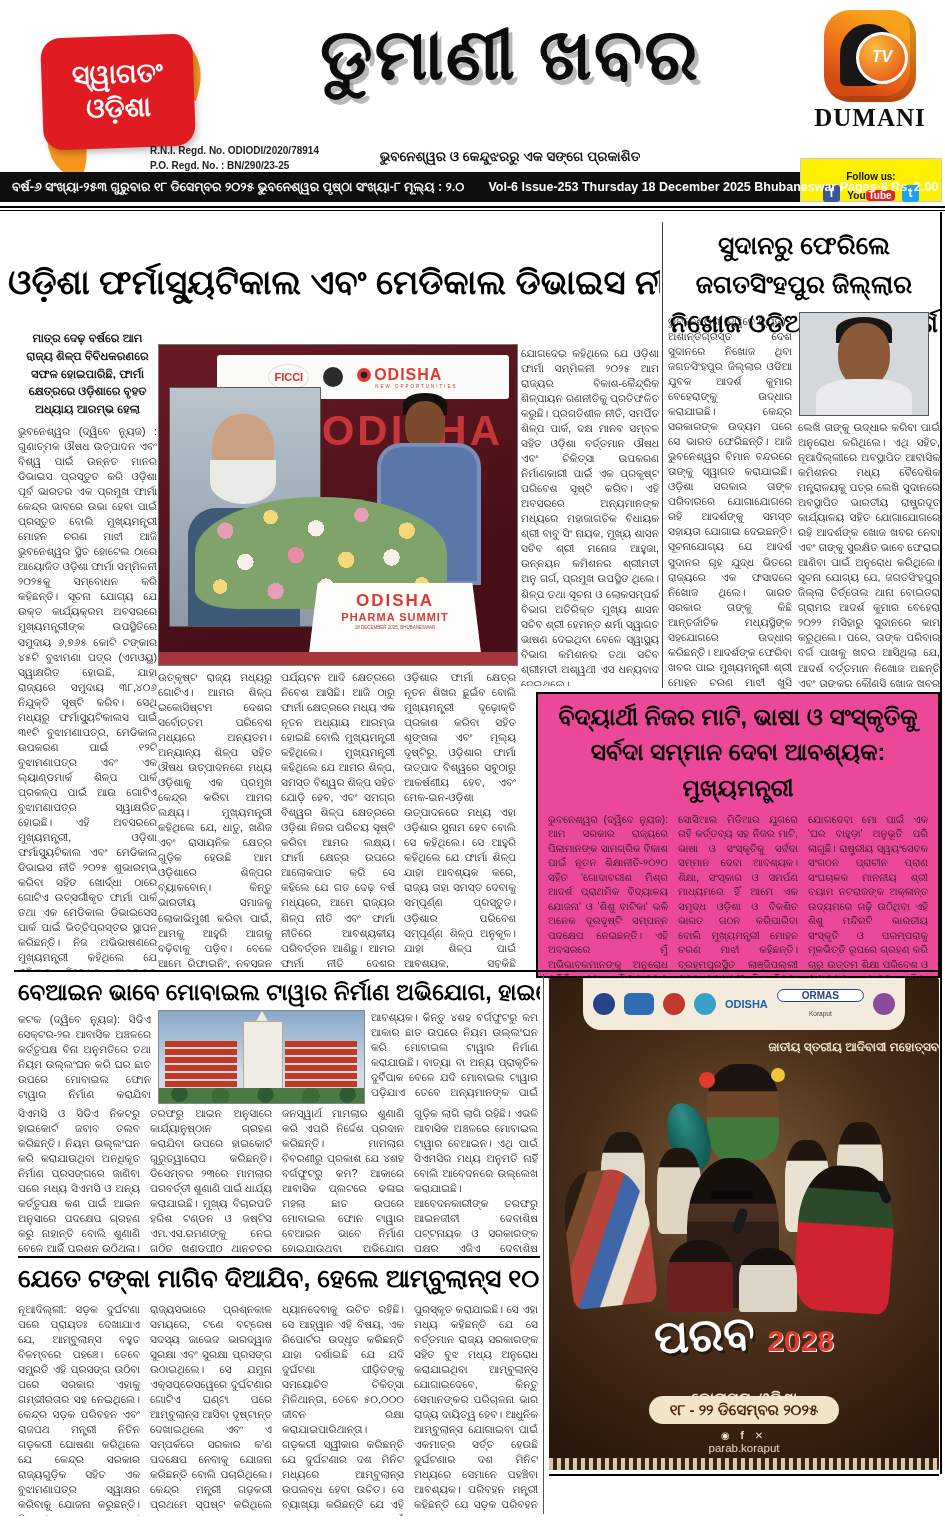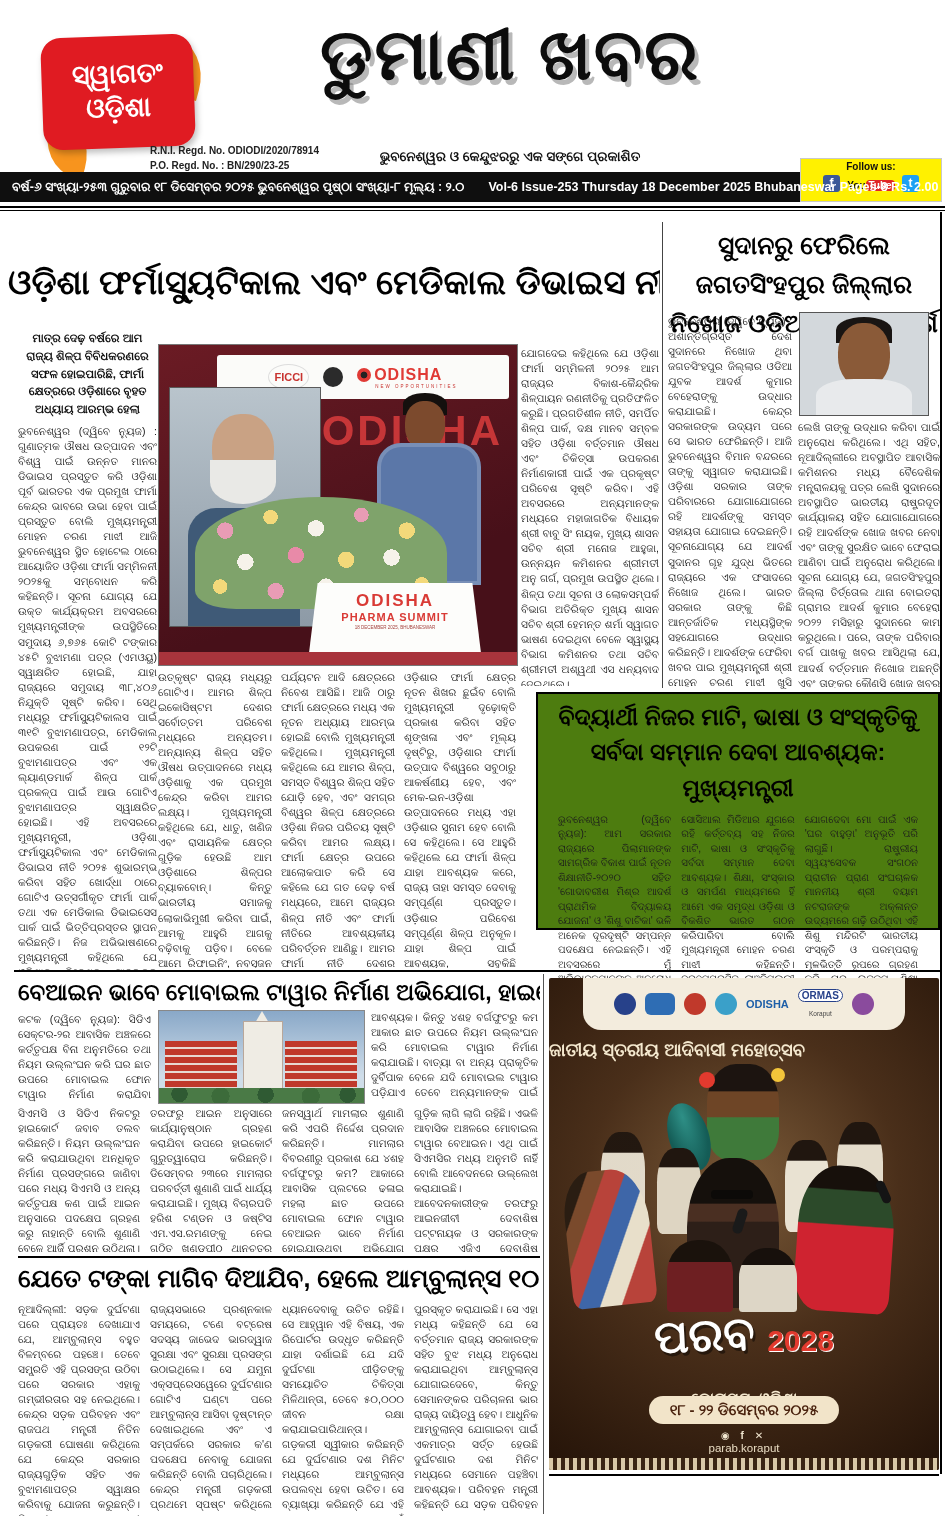--- a/index.html
+++ b/index.html
@@ -83,44 +83,51 @@
   .pl-band{position:absolute;left:34px;top:0;width:322px;height:52px;background:#f3ecdd;border-radius:0 0 18px 18px;
            display:flex;align-items:center;justify-content:center;gap:9px;}
   .pl-circle{width:22px;height:22px;border-radius:50%;}
   .collage-fig{position:absolute;border-radius:40% 40% 12% 12%;}
   .pill{position:absolute;left:100px;top:418px;width:190px;height:28px;background:#f2e4c9;border-radius:15px;
         color:#4a220e;font-weight:800;font-size:15px;text-align:center;line-height:28px;}
   .pstrip{position:absolute;left:0;bottom:0;width:100%;height:12px;
           background:repeating-linear-gradient(90deg,#d9c9a8 0 4px,#3a2514 4px 8px);}
   .kicker{left:163px;top:218px;width:440px;height:37px;background:#f6921e;color:#fff;
           font-size:23px;font-weight:800;text-align:center;line-height:37px;}
-  .boxart{left:536px;top:692px;width:404px;height:238px;border:2px solid #000;box-sizing:border-box;padding:6px 20px;background:#4d7c0f;}
+  .boxart{left:536px;top:692px;width:404px;height:286px;border:2px solid #000;box-sizing:border-box;padding:6px 10px;background:#ec4899;}
 </style>
 </head>
 <body>
 
 <div class="page">
 
   <div class="abs flame" style="left:158px;top:40px;transform:rotate(15deg);"></div>
   <div class="abs flame" style="left:44px;top:118px;transform:rotate(195deg);"></div>
   <div class="abs badge">
       <span>ସ୍ୱାଗତଂ ଓଡ଼ିଶା</span>
     </div>
 
   <div class="abs" style="left:150px;top:143px;width:230px;font-size:10px;font-weight:700;line-height:1.5;color:#222;">
     <div>R.N.I. Regd. No. ODIODI/2020/78914</div>
     <div>P.O. Regd. No. : BN/290/23-25</div>
   </div>
 
   <div class="abs masthead">ଡୁମାଣୀ ଖବର</div>
   <div class="abs" style="left:215px;top:149px;width:590px;text-align:center;font-size:13.5px;font-weight:700;">ଭୁବନେଶ୍ୱର ଓ କେନ୍ଦୁଝରରୁ ଏକ ସଙ୍ଗେ ପ୍ରକାଶିତ</div>
 
+  <div class="abs tvlogo">
+    <div class="tvring">
+      <div class="tvinner"></div>
+      <div class="tvcirc">TV</div>
+    </div>
+    <div class="tvname">DUMANI</div>
+  </div>
 
   <div class="abs follow">
-    <div style="font-size:10px;font-weight:800;margin-top:2px;">Follow us:</div>
+    <div style="font-size:10px;font-weight:800;margin-top:12px;">Follow us:</div>
     <div style="margin-top:2px;">
       <span class="sicon" style="width:17px;height:17px;background:#3b5998;color:#fff;font-weight:800;font-size:12px;line-height:17px;border-radius:3px;">f</span>
       <span class="sicon" style="margin:0 3px;">
         <span style="font-weight:800;font-size:10px;color:#111;">You</span><span style="background:#e02424;color:#fff;font-weight:800;font-size:10px;border-radius:4px;padding:0 3px;">Tube</span>
       </span>
       <span class="sicon" style="width:17px;height:17px;background:#1da1f2;color:#fff;font-weight:800;font-size:12px;line-height:17px;border-radius:3px;">t</span>
     </div>
   </div>
 
   <div class="abs infobar">
@@ -216,26 +223,26 @@
 
   <div class="abs" style="left:543px;top:974px;width:1px;height:540px;background:#555;"></div>
   <div class="abs poster">
     <div class="pl-band">
       <span class="pl-circle" style="background:#27418a;"></span>
       <span class="pl-circle" style="background:#2e6db4;border-radius:6px;width:30px;"></span>
       <span class="pl-circle" style="background:#c0392b;"></span>
       <span class="pl-circle" style="background:#3aa0c9;"></span>
       <span style="color:#1d5fa8;font-weight:900;font-size:11px;">ODISHA</span>
       <span style="text-align:center;">
-        <span style="display:block;background:#fff;border:1px solid #27418a;border-radius:9px;color:#27418a;font-weight:800;font-size:10px;padding:0 3px;">ORMAS</span>
+        <span style="display:block;background:#fff;border:1px solid #27418a;border-radius:9px;color:#27418a;font-weight:800;font-size:10px;padding:0 24px;">ORMAS</span>
         <span style="font-size:6.5px;color:#444;">Koraput</span>
       </span>
       <span class="pl-circle" style="background:#8a4b9d;"></span>
     </div>
-    <div style="position:absolute;left:0;top:62px;width:100%;text-align:left;color:#f5e9cf;font-size:18px;font-weight:800;">ଜାତୀୟ ସ୍ତରୀୟ ଆଦିବାସୀ ମହୋତ୍ସବ</div>
+    <div style="position:absolute;left:0;top:62px;width:100%;text-align:right;color:#f5e9cf;font-size:12px;font-weight:800;">ଜାତୀୟ ସ୍ତରୀୟ ଆଦିବାସୀ ମହୋତ୍ସବ</div>
 
     <div style="position:absolute;left:0;top:84px;width:100%;height:250px;">
       <div class="collage-fig" style="left:158px;top:2px;width:72px;height:96px;background:linear-gradient(#1c1410 28%,#6e4526 29% 55%,#3f7a3a 56%);border-radius:40% 40% 30% 30%;"></div>
       <div style="position:absolute;left:150px;top:10px;width:16px;height:16px;border-radius:50%;background:#e23a2e;"></div>
       <div style="position:absolute;left:222px;top:6px;width:14px;height:14px;border-radius:50%;background:#f3c53a;"></div>
       <div style="position:absolute;left:120px;top:40px;width:40px;height:70px;border-radius:50%;background:radial-gradient(ellipse at 50% 20%,#2e8f86,#145c56 70%);transform:rotate(-18deg);"></div>
       <div class="collage-fig" style="left:52px;top:70px;width:44px;height:92px;background:linear-gradient(#20160f 22%,#e9e2d2 23%);opacity:.95;"></div>
       <div class="collage-fig" style="left:108px;top:86px;width:44px;height:86px;background:linear-gradient(#20160f 22%,#ded5c2 23%);"></div>
       <div class="collage-fig" style="left:236px;top:78px;width:44px;height:92px;background:linear-gradient(#20160f 22%,#e9e2d2 23%);"></div>
       <div class="collage-fig" style="left:288px;top:60px;width:46px;height:100px;background:linear-gradient(#20160f 22%,#e4dccb 23%);"></div>

